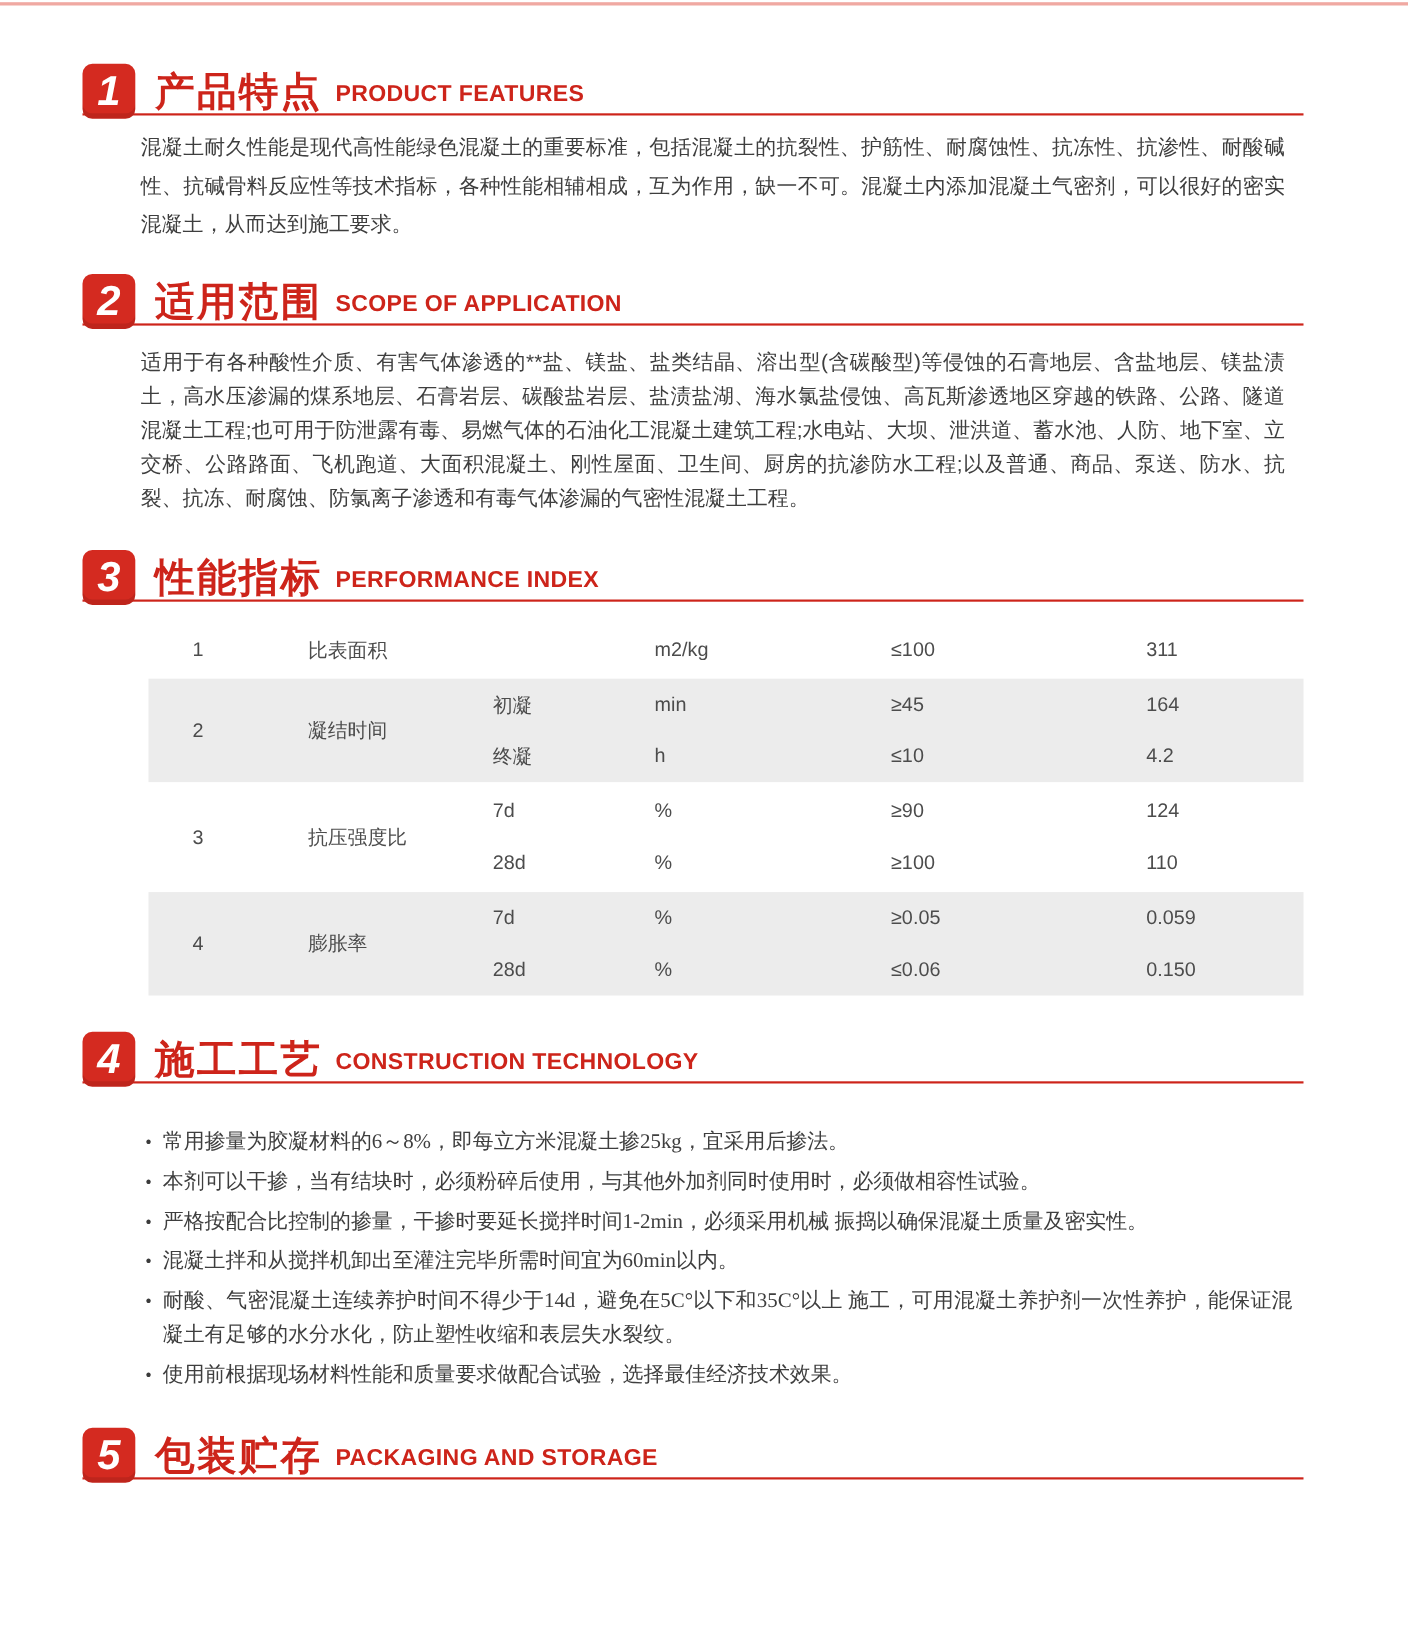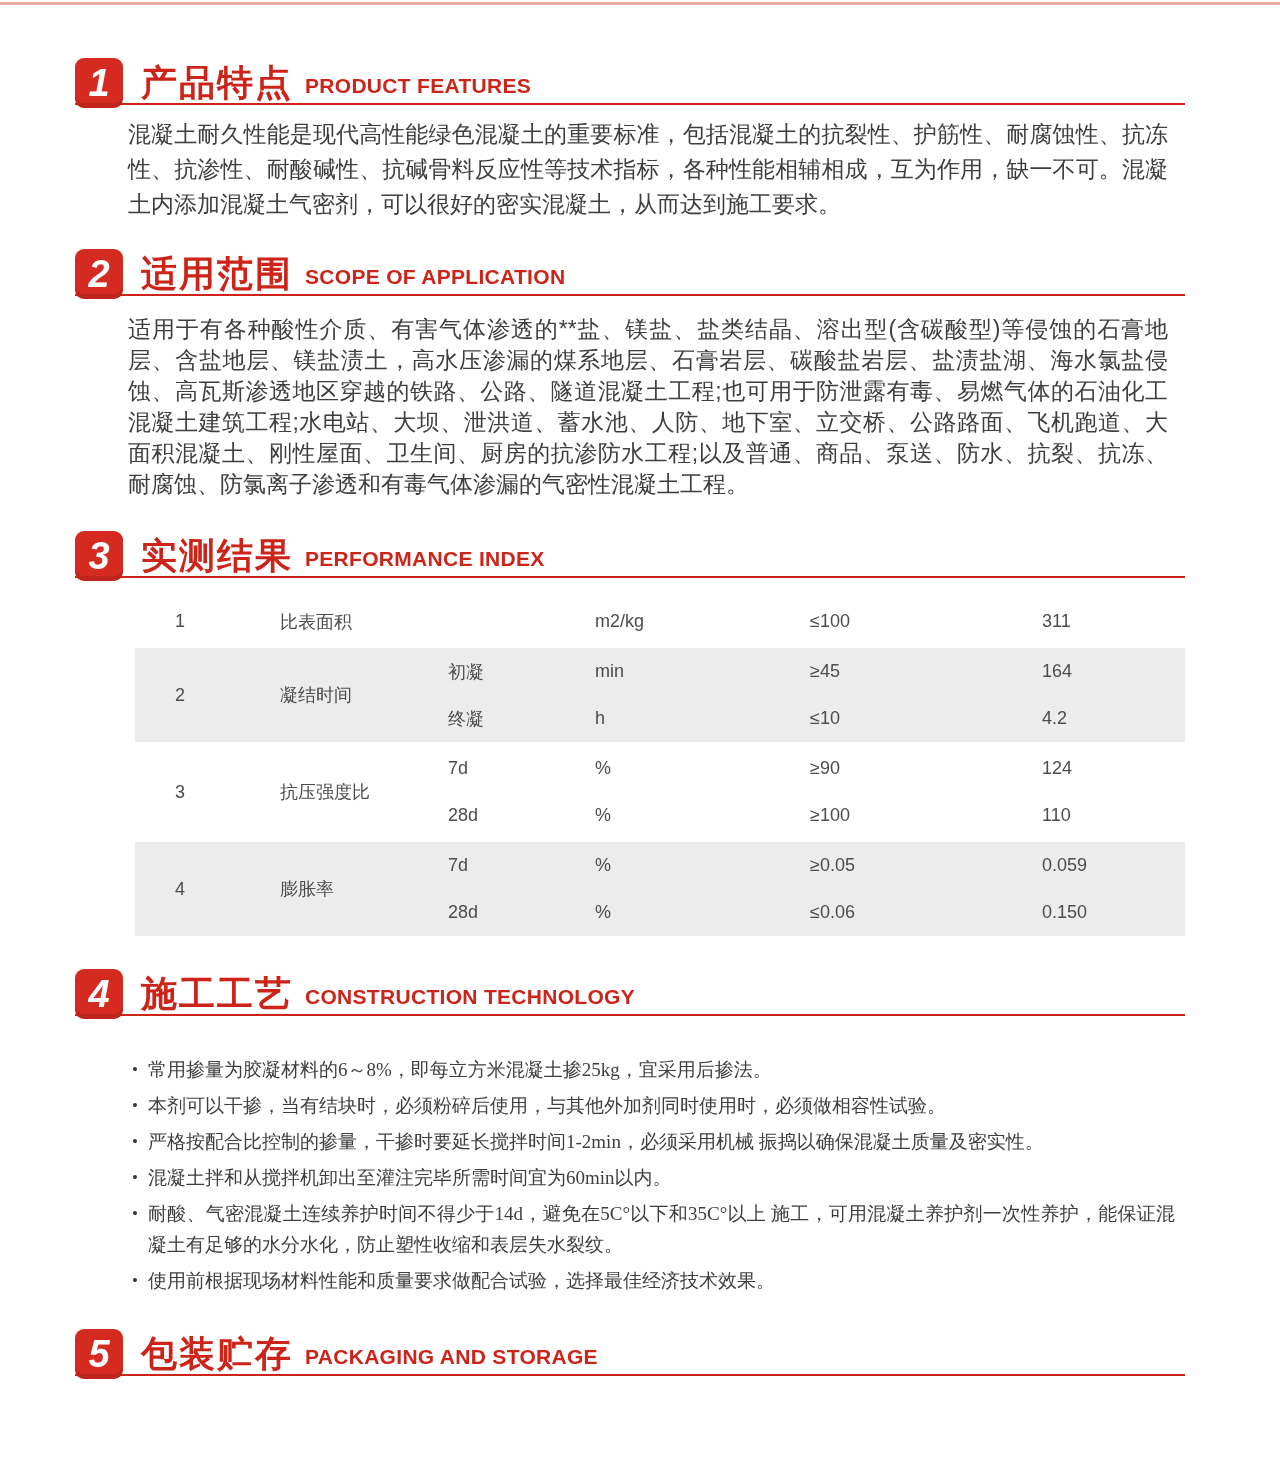--- a/index.html
+++ b/index.html
@@ -35,21 +35,21 @@
     color:var(--red);font-size:36px;font-weight:bold;line-height:1;
     margin:0 0 2px 18px;letter-spacing:2px;text-align:center;
   }
   .sec-sub{
     color:var(--red);font-size:21px;font-weight:bold;margin:0 0 5px 12px;
     letter-spacing:.3px;white-space:nowrap;
   }
 
   
   .body-text{
-    margin:12px 0 0 53px;width:1040px;font-size:23px;color:var(--text);
+    margin:12px 0 0 53px;width:1040px;font-size:19px;color:var(--text);
     text-align:justify;
   }
   .lh36{line-height:35px;}
   .lh32{line-height:31px;}
 
   .mt22{margin-top:22px;} .mt26{margin-top:26px;} .mt28{margin-top:28px;}
 
   
   .bullets{margin:38px 0 0 55px;width:1045px;list-style:none;font-family:Liberation Serif, serif;}
   .bullets li{
@@ -107,21 +107,21 @@
         <span class="sec-sub">SCOPE OF APPLICATION</span>
       </header>
       <p class="body-text lh32" style="margin-top:18px;">适用于有各种酸性介质、有害气体渗透的**盐、镁盐、盐类结晶、溶出型(含碳酸型)等侵蚀的石膏地层、含盐地层、镁盐渍土，高水压渗漏的煤系地层、石膏岩层、碳酸盐岩层、盐渍盐湖、海水氯盐侵蚀、高瓦斯渗透地区穿越的铁路、公路、隧道混凝土工程;也可用于防泄露有毒、易燃气体的石油化工混凝土建筑工程;水电站、大坝、泄洪道、蓄水池、人防、地下室、立交桥、公路路面、飞机跑道、大面积混凝土、刚性屋面、卫生间、厨房的抗渗防水工程;以及普通、商品、泵送、防水、抗裂、抗冻、耐腐蚀、防氯离子渗透和有毒气体渗漏的气密性混凝土工程。</p>
     </section>
 
     <section class="mt26">
       <header class="sec-head">
         <div class="num-box">
           <span>3</span>
         </div>
-        <h2 class="sec-title">实测结果</h2>
+        <h2 class="sec-title">性能指标</h2>
         <span class="sec-sub">PERFORMANCE INDEX</span>
       </header>
 
       <div class="ptable">
 
         <div class="t-row">
           <div class="c1 num-cell">1</div>
           <div class="c2">比表面积</div>
           <div class="c4">m2/kg</div>
           <div class="c5">≤100</div>

